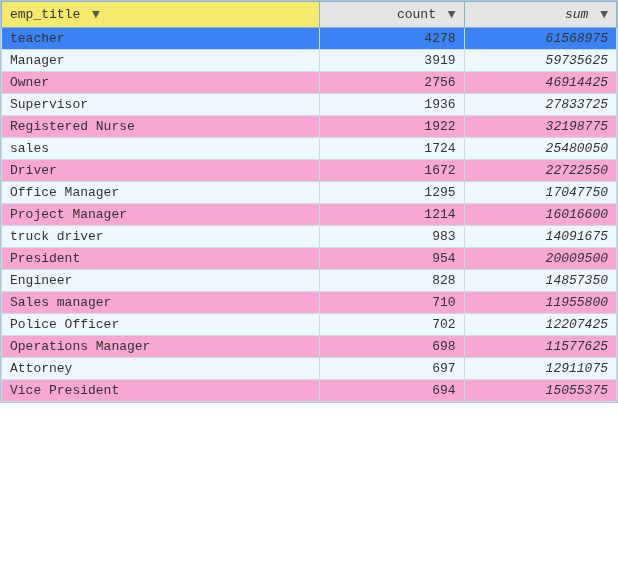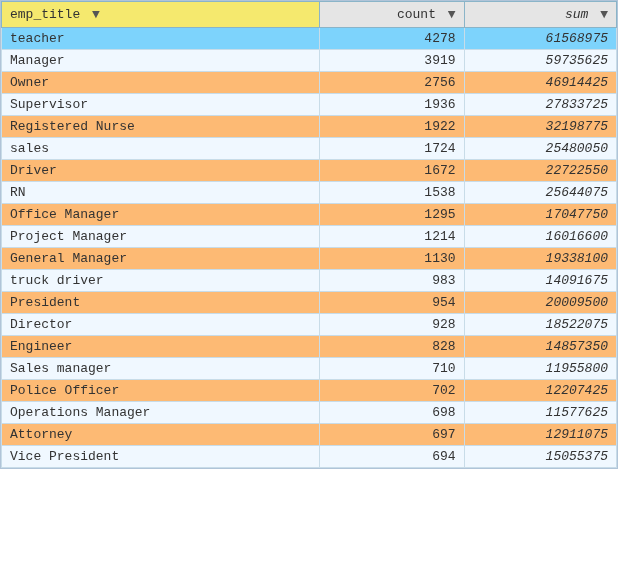--- a/index.html
+++ b/index.html
@@ -45,29 +45,29 @@
       text-align: right;
       background-color: #e5e5e5;
     }
 
     thead th .sort-arrow {
       margin-left: 4px;
       color: #555;
     }
 
     tbody tr {
-      background-color: #fdba74;
+      background-color: #f9a8d4;
     }
 
     tbody tr:nth-child(even) {
       background-color: #f0f8ff;
     }
 
     tbody tr.selected {
-      background-color: #7dd3fc;
+      background-color: #3b82f6;
       padding-left: 16px;
     }
 
     tbody td {
       border: 1px solid #c8dce8;
       padding: 3px 8px;
       color: #333;
     }
 
     tbody td.count-col,
@@ -136,53 +136,38 @@
           <td>sales</td>
           <td class="count-col">1724</td>
           <td class="sum-col">25480050</td>
         </tr>
         <tr>
           <td>Driver</td>
           <td class="count-col">1672</td>
           <td class="sum-col">22722550</td>
         </tr>
         <tr>
-          <td>RN</td>
-          <td class="count-col">1538</td>
-          <td class="sum-col">25644075</td>
-        </tr>
-        <tr>
           <td>Office Manager</td>
           <td class="count-col">1295</td>
           <td class="sum-col">17047750</td>
         </tr>
         <tr>
           <td>Project Manager</td>
           <td class="count-col">1214</td>
           <td class="sum-col">16016600</td>
         </tr>
         <tr>
-          <td>General Manager</td>
-          <td class="count-col">1130</td>
-          <td class="sum-col">19338100</td>
-        </tr>
-        <tr>
           <td>truck driver</td>
           <td class="count-col">983</td>
           <td class="sum-col">14091675</td>
         </tr>
         <tr>
           <td>President</td>
           <td class="count-col">954</td>
           <td class="sum-col">20009500</td>
-        </tr>
-        <tr>
-          <td>Director</td>
-          <td class="count-col">928</td>
-          <td class="sum-col">18522075</td>
         </tr>
         <tr>
           <td>Engineer</td>
           <td class="count-col">828</td>
           <td class="sum-col">14857350</td>
         </tr>
         <tr>
           <td>Sales manager</td>
           <td class="count-col">710</td>
           <td class="sum-col">11955800</td>

